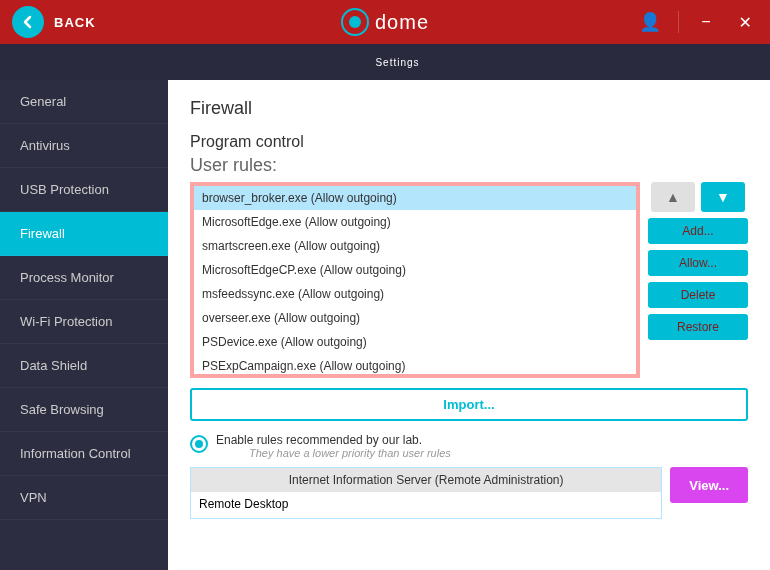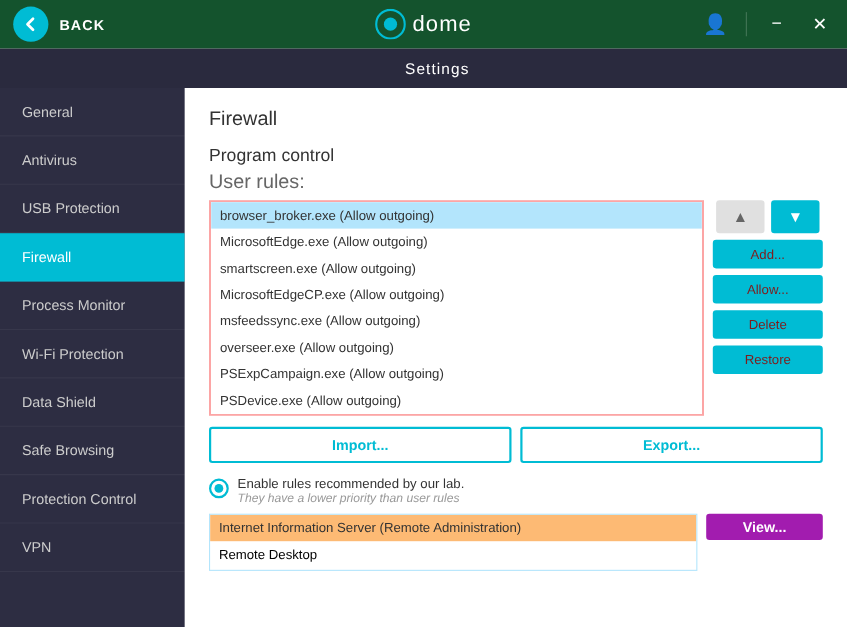--- a/index.html
+++ b/index.html
@@ -1,20 +1,20 @@
 <!DOCTYPE html>
 <html><head>
   <meta charset="utf-8">
   <style>
     * { box-sizing: border-box; margin: 0; padding: 0; }
     body { width: 770px; height: 570px; font-family: 'Segoe UI', Arial, sans-serif; overflow: hidden; background: #f0f0f0; }
 
     
     .title-bar {
-      background: #14532d;
+      background: #b91c1c;
       height: 44px;
       display: flex;
       align-items: center;
       justify-content: space-between;
       padding: 0 12px;
       position: relative;
     }
     .title-bar-left { display: flex; align-items: center; gap: 10px; }
     .back-btn {
       width: 32px; height: 32px; border-radius: 50%;
@@ -29,21 +29,21 @@
     .title-bar-right { display: flex; align-items: center; gap: 16px; }
     .win-btn { background: none; border: none; color: white; font-size: 16px; cursor: pointer; padding: 2px 6px; }
     .user-icon { color: white; font-size: 18px; }
 
     
     .settings-header {
       background: #2a2a3e;
       height: 36px;
       display: flex; align-items: center; justify-content: center;
     }
-    .settings-header span { color: white; font-size: 14px; letter-spacing: 1px; margin-left: 25px; }
+    .settings-header span { color: white; font-size: 10px; letter-spacing: 1px; margin-left: 25px; }
 
     
     .main { display: flex; height: calc(570px - 80px); }
 
     
     .sidebar {
       width: 168px;
       background: #2d2d42;
       flex-shrink: 0;
       overflow-y: auto;
@@ -85,21 +85,21 @@
       width: 20px; height: 20px; border-radius: 50%;
       background: white;
     }
 
     .program-control-title { font-size: 16px; font-weight: 500; color: #333; margin-bottom: 4px; }
     .user-rules-label { font-size: 18px; color: #666; margin-bottom: 6px; }
 
     .rules-area { display: flex; gap: 8px; margin-bottom: 10px; }
     .rules-list {
       flex: 1;
-      border: 2px solid #fca5a5;
+      border: 4px solid #fca5a5;
       height: 196px;
       overflow-y: auto;
       background: white;
     }
     .rules-list .list-item {
       padding: 5px 8px;
       font-size: 12px;
       color: #333;
       cursor: pointer;
     }
@@ -130,42 +130,42 @@
     }
 
     .lab-row { display: flex; align-items: flex-start; gap: 8px; margin-bottom: 8px; }
     .radio-dot {
       width: 18px; height: 18px; border-radius: 50%;
       border: 2px solid #00bcd4; margin-top: 2px; flex-shrink: 0;
       display: flex; align-items: center; justify-content: center;
     }
     .radio-dot::after { content: ''; width: 8px; height: 8px; border-radius: 50%; background: #00bcd4; }
     .lab-text .main-text { font-size: 12px; color: #333; }
-    .lab-text .sub-text { font-size: 11px; color: #999; font-style: italic; }
+    .lab-text .sub-text { font-size: 11px; color: #999; font-style: italic; margin-left: 33px; }
 
     .recommended-list {
       border: 1px solid #b3e5fc;
       background: white;
       height: 52px;
       overflow-y: auto;
       display: flex;
       flex-direction: column;
     }
     .recommended-area { display: flex; gap: 8px; }
     .recommended-list-wrap { flex: 1; }
     .rec-item {
       padding: 5px 8px;
       font-size: 12px;
       cursor: pointer;
     }
-    .rec-item.selected { background: #fdba74; color: #333; }
+    .rec-item.selected { background: #e5e5e5; color: #333; text-align: center; }
     .view-btn {
-      padding: 0 33px; background: #a21caf; color: white;
+      padding: 0 19px; background: #d946ef; color: white;
       border: none; font-size: 13px; font-weight: 600; cursor: pointer;
-      border-radius: 3px; height: 24px; align-self: flex-start;
+      border-radius: 3px; height: 36px; align-self: flex-start;
     }
   </style>
 </head>
 <body>
 
 <div class="title-bar">
   <div class="title-bar-left">
     <button class="back-btn">
       <svg width="14" height="14" viewBox="0 0 14 14" fill="none">
         <polyline points="9,2 4,7 9,12" stroke="white" stroke-width="2.5" stroke-linecap="round" stroke-linejoin="round"></polyline>
@@ -196,58 +196,57 @@
 
   <div class="sidebar">
   <div class="sidebar-item">General</div>
       <div class="sidebar-item">Antivirus</div>
       <div class="sidebar-item">USB Protection</div>
       <div class="sidebar-item active">Firewall</div>
       <div class="sidebar-item">Process Monitor</div>
       <div class="sidebar-item">Wi-Fi Protection</div>
       <div class="sidebar-item">Data Shield</div>
       <div class="sidebar-item">Safe Browsing</div>
-      <div class="sidebar-item">Protection Control</div>
+      <div class="sidebar-item">Information Control</div>
       <div class="sidebar-item">VPN</div>
     </div>
 
   <div class="content">
     <div class="section-title">Firewall</div>
 
 
     <div class="program-control-title">Program control</div>
     <div class="user-rules-label">User rules:</div>
 
     <div class="rules-area">
       <div class="rules-list">
       <div class="list-item selected">browser_broker.exe (Allow outgoing)</div>
           <div class="list-item">MicrosoftEdge.exe (Allow outgoing)</div>
           <div class="list-item">smartscreen.exe (Allow outgoing)</div>
           <div class="list-item">MicrosoftEdgeCP.exe (Allow outgoing)</div>
           <div class="list-item">msfeedssync.exe (Allow outgoing)</div>
           <div class="list-item">overseer.exe (Allow outgoing)</div>
+          <div class="list-item">PSDevice.exe (Allow outgoing)</div>
           <div class="list-item">PSExpCampaign.exe (Allow outgoing)</div>
-          <div class="list-item">PSDevice.exe (Allow outgoing)</div>
           <div class="list-item">OneDrive.exe (Allow outgoing)</div>
         </div>
       <div class="rules-buttons">
         <div class="arrow-row">
           <button class="arrow-btn arrow-up">▲</button>
           <button class="arrow-btn arrow-down">▼</button>
         </div>
         <button class="action-btn">Add...</button>
         <button class="action-btn">Allow...</button>
         <button class="action-btn delete-btn">Delete</button>
         <button class="action-btn restore-btn">Restore</button>
       </div>
     </div>
 
     <div class="import-export-row">
       <button class="ie-btn">Import...</button>
-      <button class="ie-btn">Export...</button>
     </div>
 
     <div class="lab-row">
       <div class="radio-dot"></div>
       <div class="lab-text">
         <div class="main-text">Enable rules recommended by our lab.</div>
         <div class="sub-text">They have a lower priority than user rules</div>
       </div>
     </div>
 

